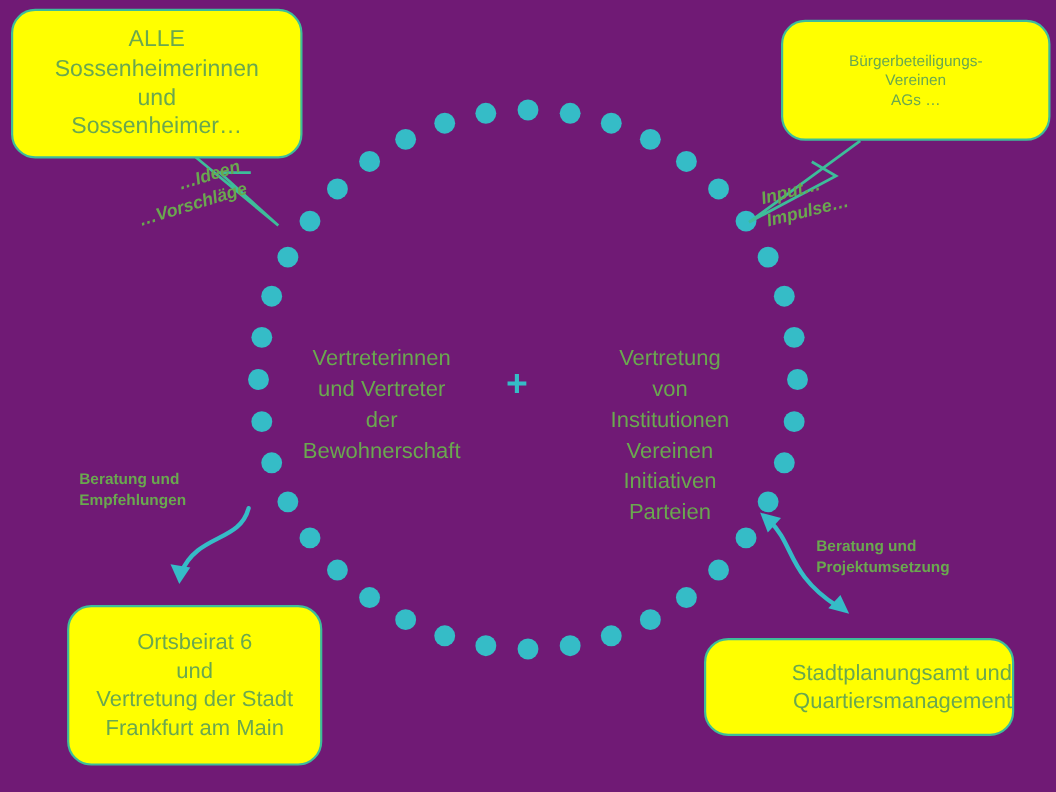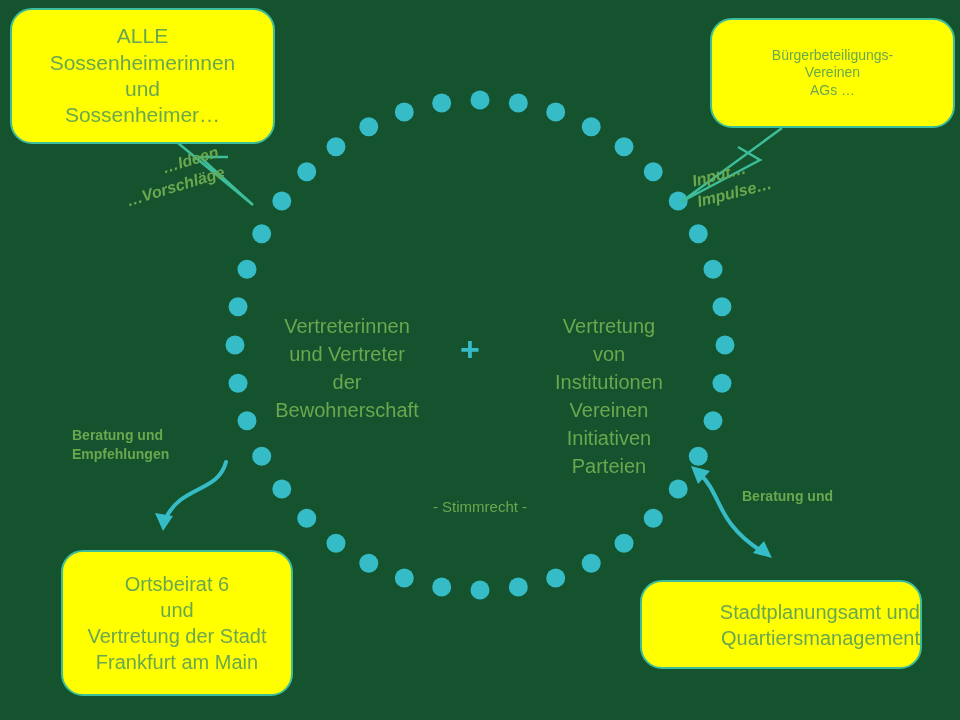--- a/index.html
+++ b/index.html
@@ -4,21 +4,21 @@
 <style>
   html, body {
     margin: 0;
     padding: 0;
     background: #ffff00;
   }
   #stage {
     position: relative;
     width: 960px;
     height: 720px;
-    background: #14532d;
+    background: #701a75;
     overflow: hidden;
     font-family: "Liberation Sans", sans-serif;
   }
   #svg-layer {
     position: absolute;
     left: 0; top: 0;
     width: 960px;
     height: 720px;
   }
 
@@ -271,29 +271,29 @@
 
   <div id="col-right">
     <span>Vertretung</span>
     <span>von</span>
     <span>Institutionen</span>
     <span>Vereinen</span>
     <span>Initiativen</span>
     <span>Parteien</span>
   </div>
 
-  <div id="stimmrecht">- Stimmrecht -</div>
 
   <div class="annot-bold" id="annot-beratung-empfehlungen">
     <span>Beratung und</span>
     <span>Empfehlungen</span>
   </div>
 
   <div class="annot-bold" id="annot-beratung-projekt">
     <span>Beratung und</span>
+    <span>Projektumsetzung</span>
   </div>
 
   <div class="box" id="box-ortsbeirat">
     <span>Ortsbeirat 6</span>
     <span>und</span>
     <span>Vertretung der Stadt</span>
     <span>Frankfurt am Main</span>
   </div>
 
   <div class="box" id="box-stadtplanung">

